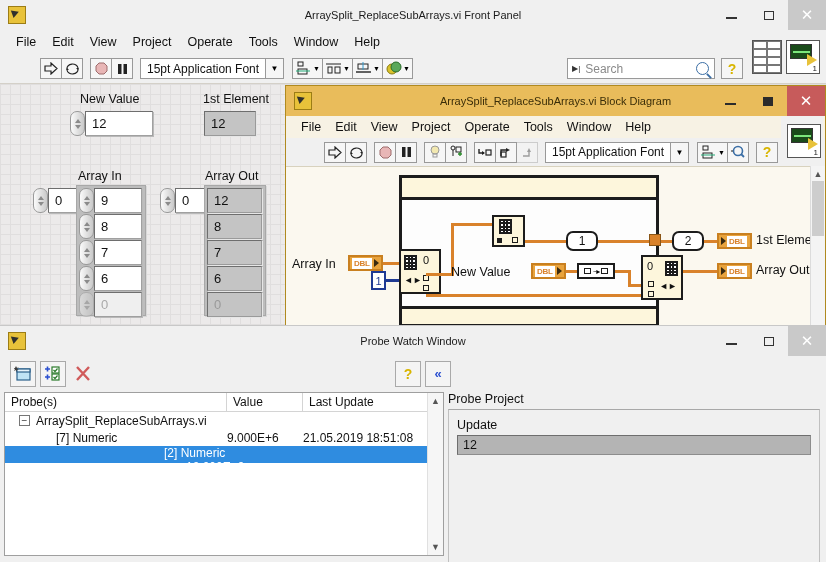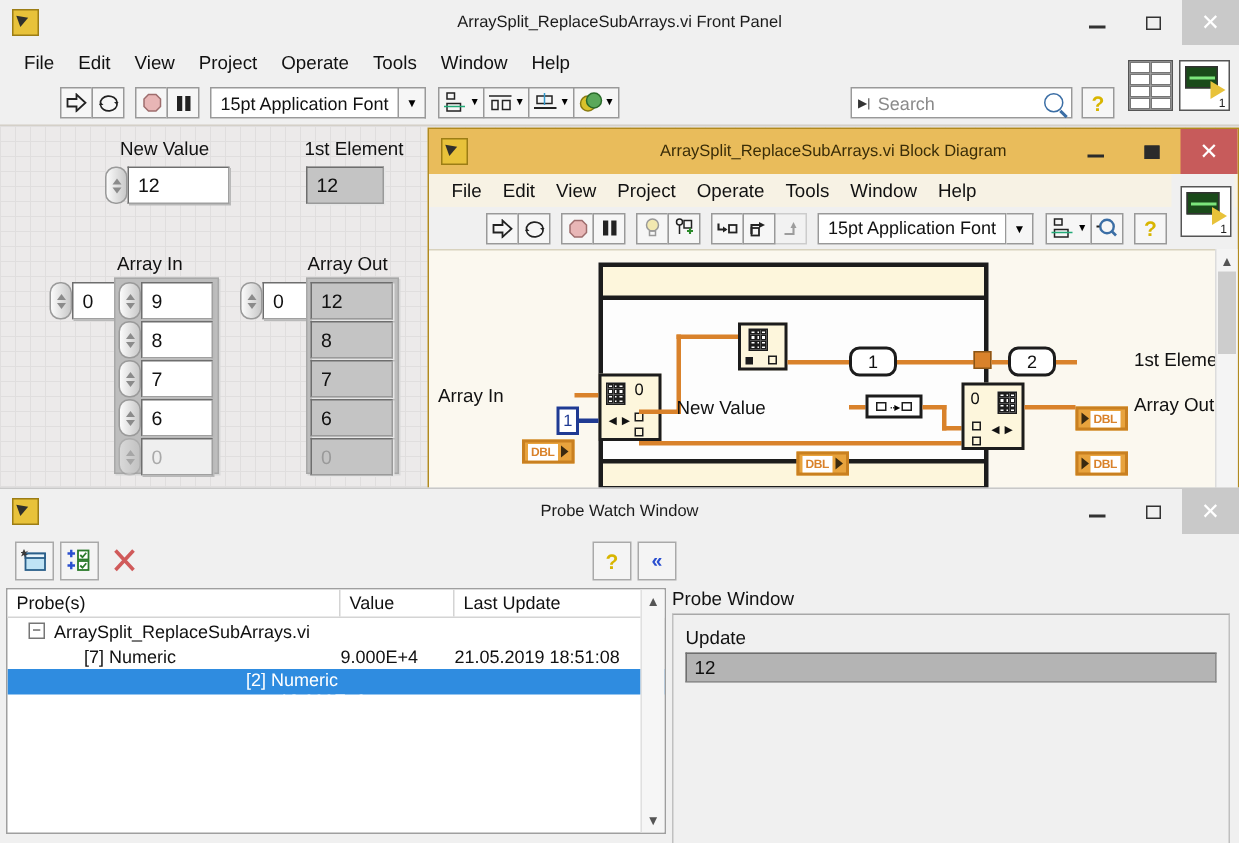--- a/index.html
+++ b/index.html
@@ -179,21 +179,21 @@
   .bd-scroll .thumb { position:absolute; top:15px; left:1px; right:1px; height:55px;
                       background:#cdcdcd; }
   .loopframe { position:absolute; border:3px solid #1c1c1c; background:#fdfdfd; }
   .loopframe .hdr { height:22px; background:#fdf6dc; border-bottom:3px solid #1c1c1c; }
   .loopframe .ftr { position:absolute; left:0; right:0; bottom:0; height:18px;
                     background:#fdf6dc; border-top:3px solid #1c1c1c; }
   .wire { position:absolute; background:#d9822b; }
   .wire.v { width:3px; } .wire.h { height:3px; }
   .term-dbl {
     position:absolute; height:16px; background:#e8a33d; border:2px solid #c98020;
-    display:flex; align-items:center; padding:0 2px; box-sizing:border-box;margin-top:38px;
+    display:flex; align-items:center; padding:0 2px; box-sizing:border-box;
   }
   .term-dbl .dbl { background:#fff; color:#d9822b; font-size:8px; font-weight:bold;
     padding:0 2px; letter-spacing:-0.3px; line-height:11px; }
   .arrowR { width:0;height:0;border-left:5px solid #3a2a10;
             border-top:4px solid transparent;border-bottom:4px solid transparent; }
   .arrnode { position:absolute; background:#fdf6dc; border:2px solid #1c1c1c; }
   .gridicon { width:13px;height:15px;border:1.5px solid #1c1c1c;background:#fff;
               display:grid;grid-template-columns:1fr 1fr 1fr;grid-template-rows:repeat(4,1fr);}
   .gridicon div{border:0.5px solid #1c1c1c;}
   .constbox { position:absolute; background:#fff; border:2px solid #1f3a93;
@@ -749,39 +749,39 @@
             <div class="c1">
               <span class="expander">−</span>
               <span>ArraySplit_ReplaceSubArrays.vi</span>
             </div>
             <div class="c2"></div>
             <div class="c3"></div>
           </div>
 
           <div class="trow">
             <div class="c1" style="padding-left:51px">[7] Numeric</div>
-            <div class="c2">9.000E+4</div>
+            <div class="c2">9.000E+6</div>
             <div class="c3">21.05.2019 18:51:08</div>
           </div>
 
           <div class="trow sel">
             <div class="c1" style="padding-left:51px">[2] Numeric</div>
             <div class="c2">12.000E+9</div>
             <div class="c3">21.05.2019 18:51:08</div>
           </div>
 
           <div class="vscroll">
             <div class="a">▲</div>
             <div class="a">▼</div>
           </div>
         </div>
       </div>
 
       <div id="probe-display">
-        <div class="pd-label">Probe Window</div>
+        <div class="pd-label">Probe Project</div>
         <div class="pd-panel">
           <div class="pd-sub">Update</div>
           <div class="pd-value">12</div>
         </div>
       </div>
     </div>
   </div>
 
 </div>
 

